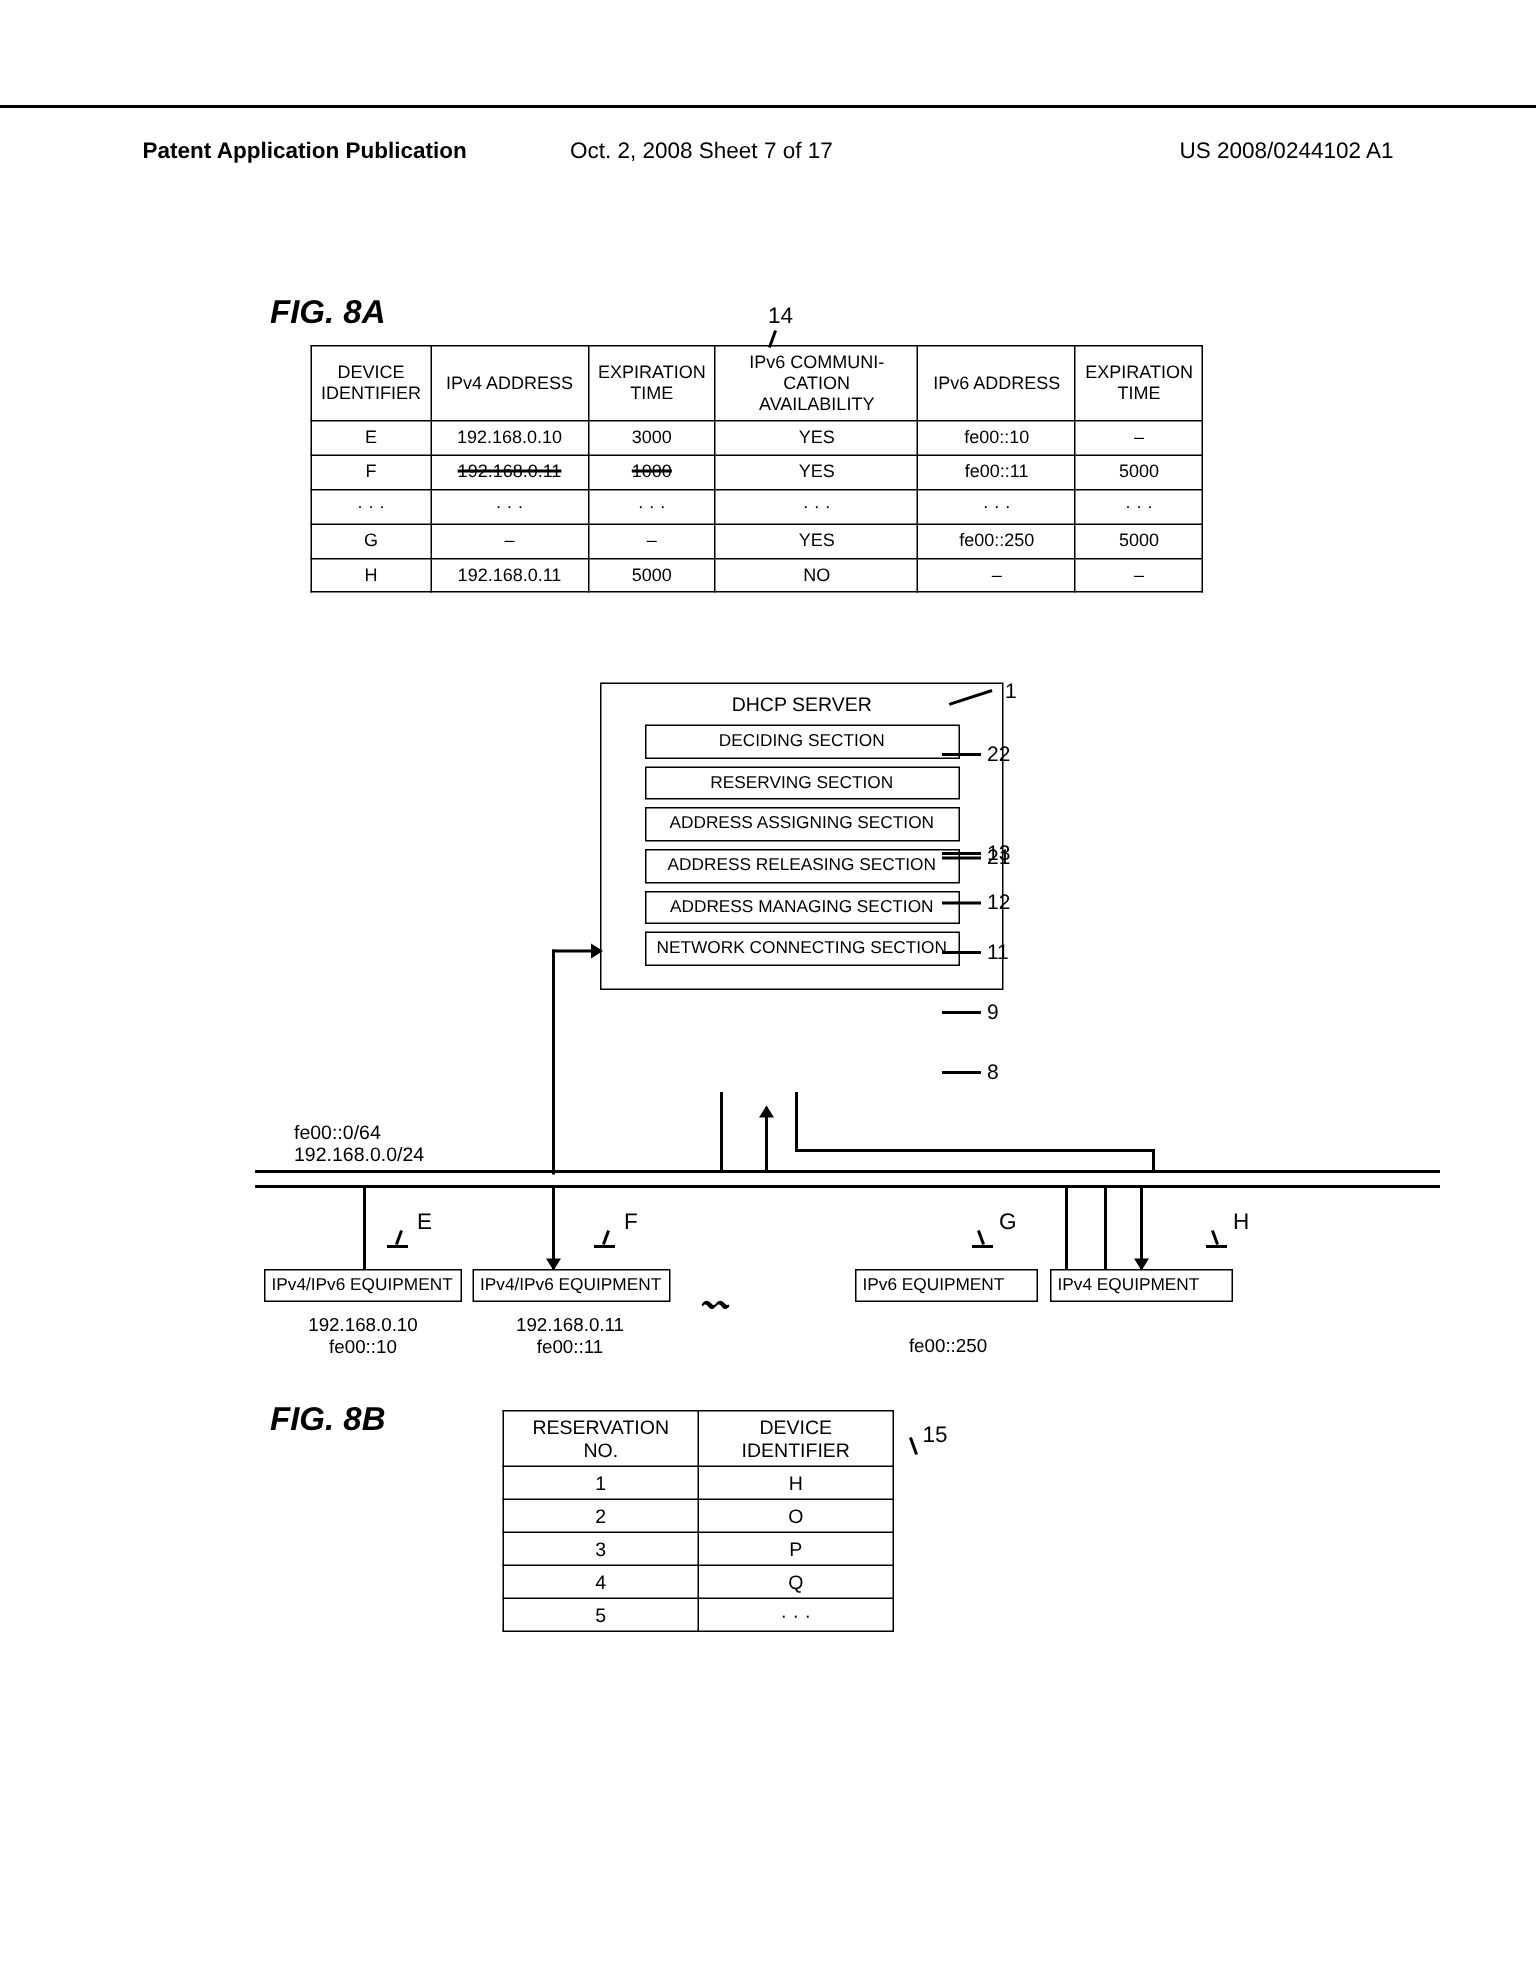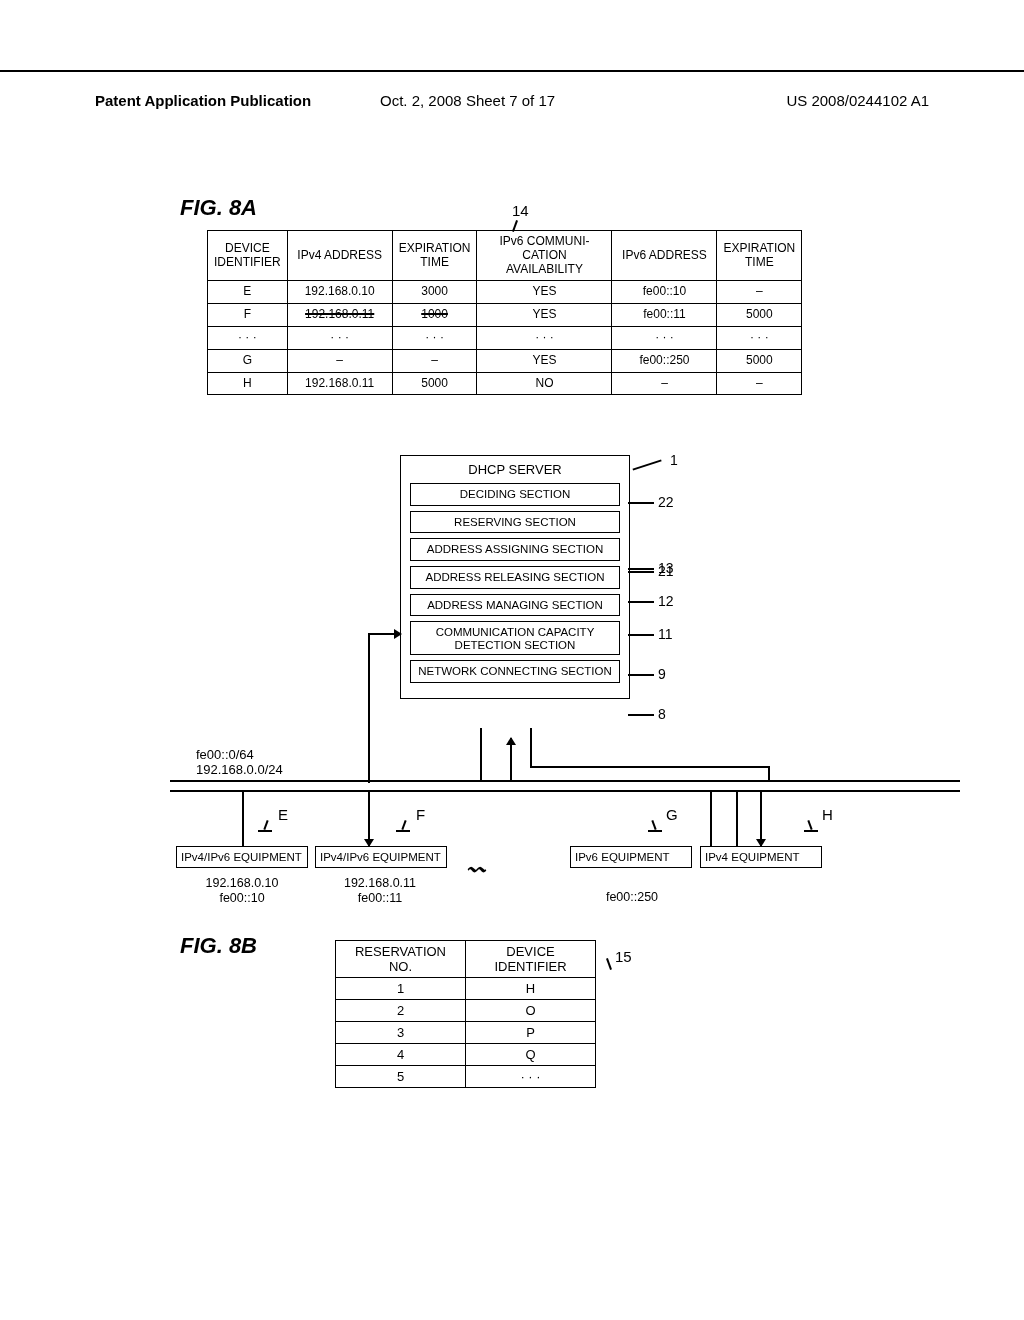--- a/index.html
+++ b/index.html
@@ -62,21 +62,21 @@
   
   .ptr14 { position: absolute; font-size: 15px; top: 202px; left: 512px; }
   .ptr14-line { position:absolute; top:220px; left:508px; width:14px; height:14px; }
   .ptr14-line::before { content:""; position:absolute; width:2px; height:12px; background:#000; transform:rotate(20deg); top:0; left:6px; }
 
   
   .server-area {
     position: absolute;
     top: 455px;
     left: 400px;
-    width: 230px;
+    width: 269px;
   }
   .srv-outer {
     border: 1.5px solid #000;
     padding: 6px 4px 10px;
     text-align: center;
     font-size: 13px;
   }
   .srv-title { margin-bottom: 6px; }
   .srv-row {
     border: 1.5px solid #000;
@@ -241,21 +241,20 @@
 </div>
 
 <div class="server-area">
   <div class="srv-outer">
     <div class="srv-title">DHCP SERVER</div>
     <div class="srv-row">DECIDING SECTION</div>
     <div class="srv-row">RESERVING SECTION</div>
     <div class="srv-row">ADDRESS ASSIGNING SECTION</div>
     <div class="srv-row">ADDRESS RELEASING SECTION</div>
     <div class="srv-row">ADDRESS MANAGING SECTION</div>
-    <div class="srv-row two">COMMUNICATION CAPACITY DETECTION SECTION</div>
     <div class="srv-row">NETWORK CONNECTING SECTION</div>
   </div>
 </div>
 
 <div class="leader" style="top:452px; left:670px;">
   <span class="ln" style="width:30px; left:-38px; top:12px; transform:rotate(-18deg);"></span>
   <span>1</span>
 </div>
 
 <div class="leader" style="top:494px; left:658px;"><span class="ln" style="width:26px; left:-30px; top:8px;"></span><span>22</span></div>

